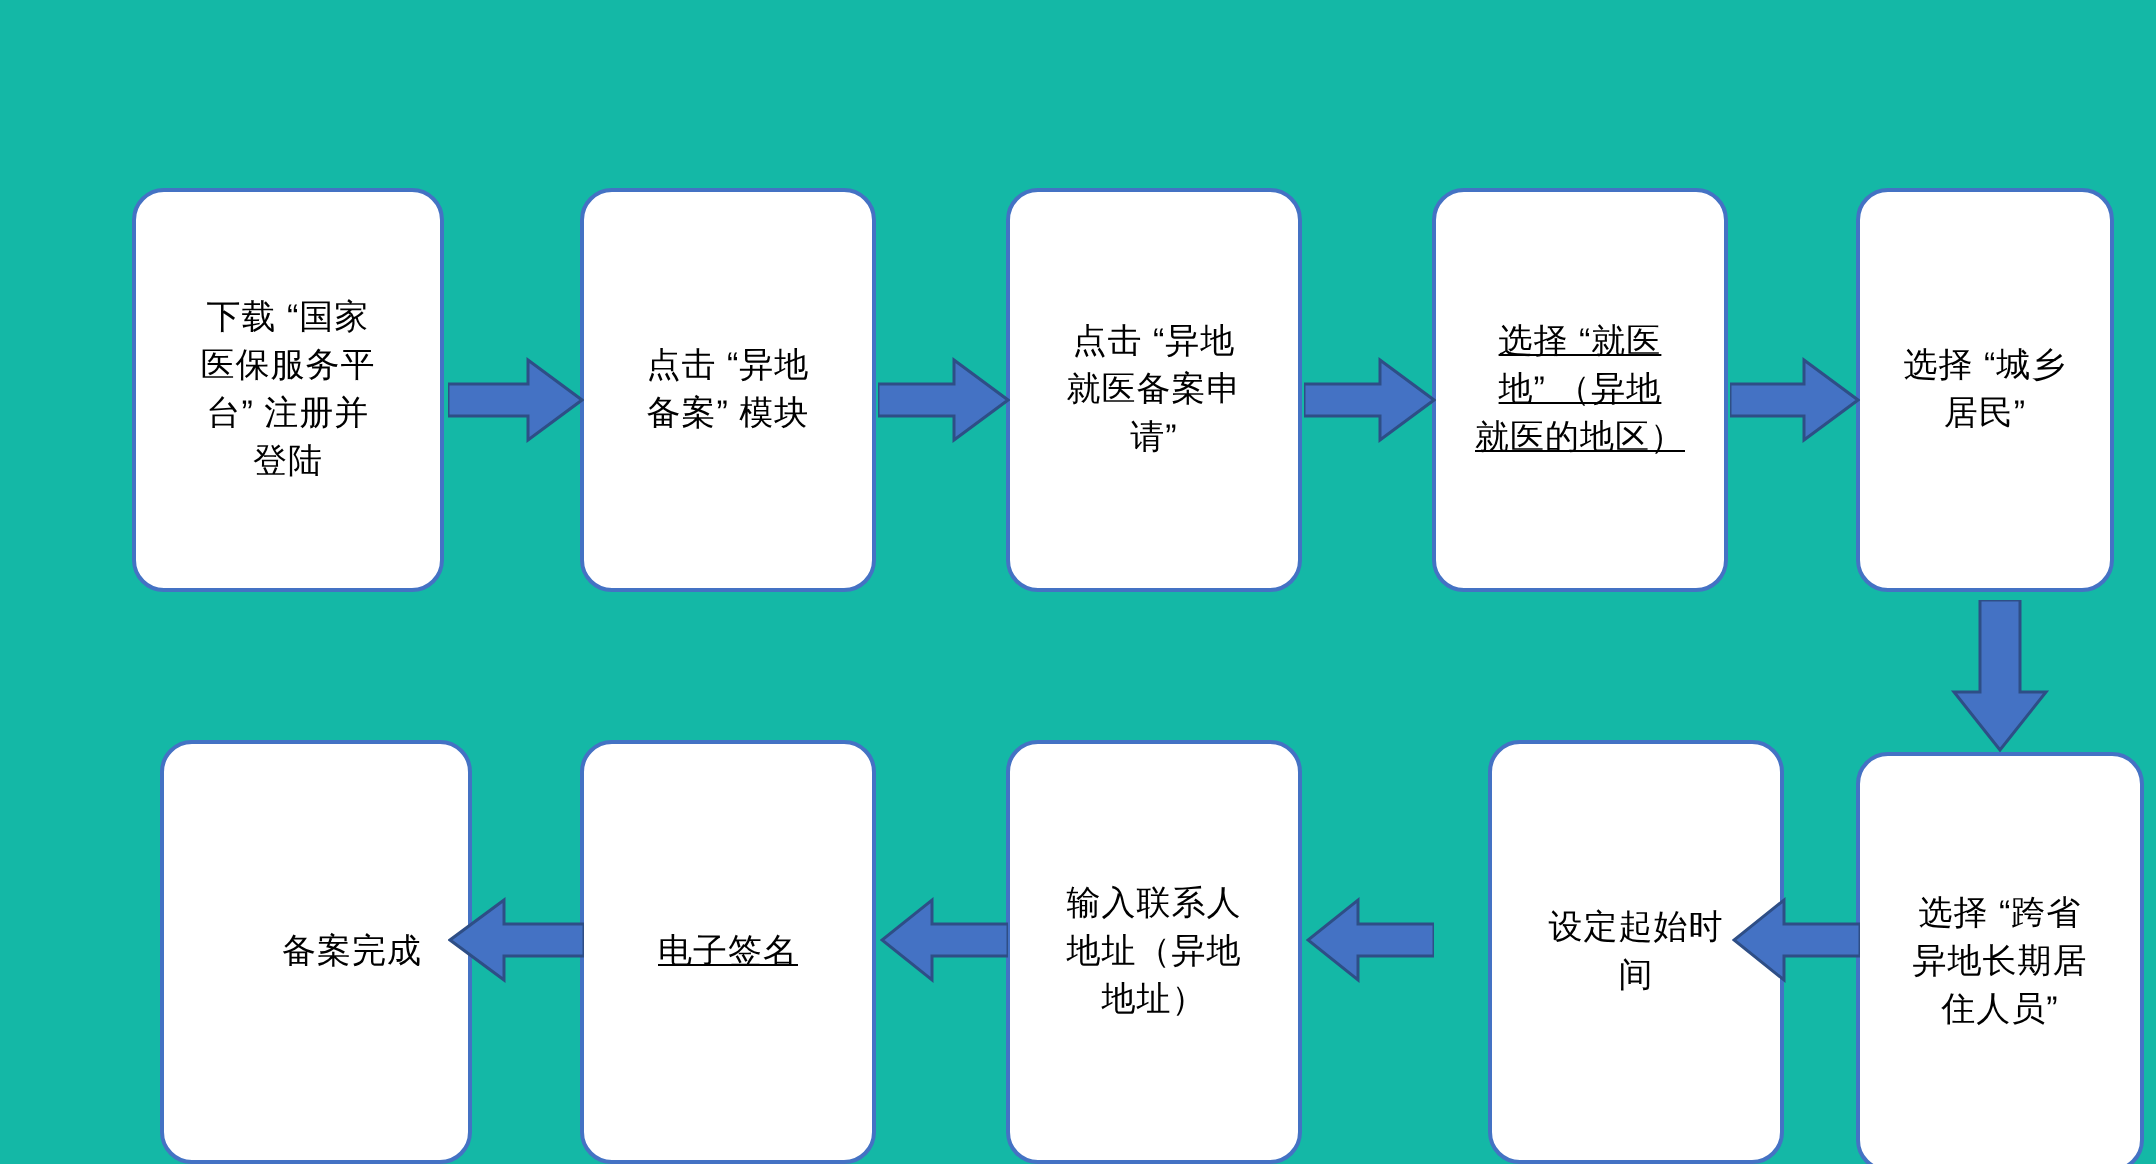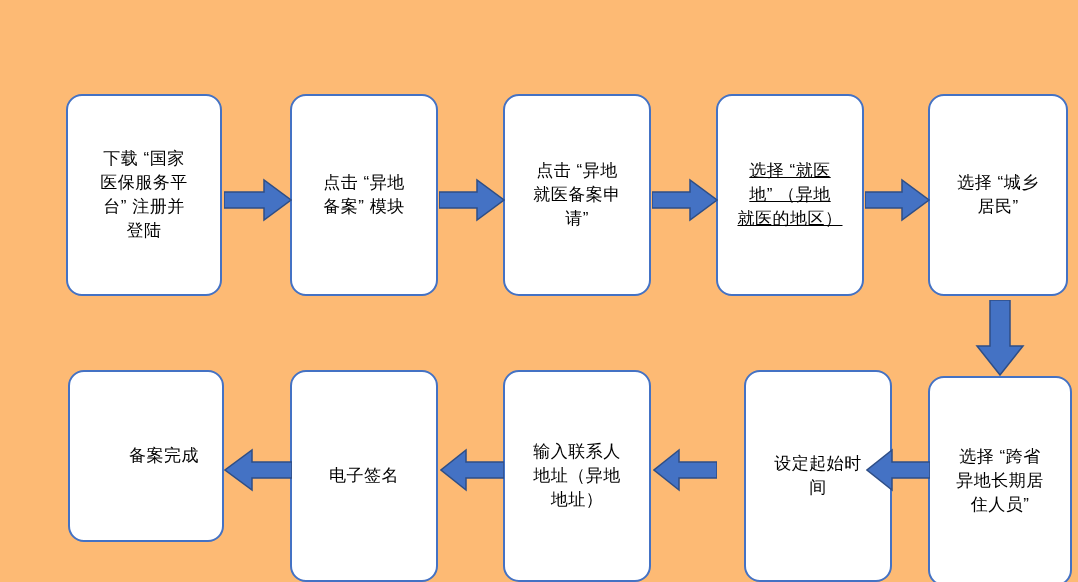--- a/index.html
+++ b/index.html
@@ -4,21 +4,21 @@
 <style>
   html, body {
     margin: 0;
     padding: 0;
     background: #000000;
   }
   #canvas {
     position: relative;
     width: 1078px;
     height: 582px;
-    background: #fdba74;
+    background: #14b8a6;
     overflow: hidden;
     font-family: "Liberation Sans", "DejaVu Sans", sans-serif;
   }
 
   .node {
     position: absolute;
     background: #FFFFFF;
     border: 2px solid #4472C4;
     border-radius: 16px;
     box-sizing: border-box;
@@ -71,21 +71,21 @@
 就医备案申
 请”</span>
   </div>
 
   <div class="node" style="left:716px; top:94px; width:148px; height:202px;text-decoration:underline;">
     <span class="node-label">选择 “就医
 地” （异地
 就医的地区）</span>
   </div>
 
-  <div class="node" style="left:928px; top:94px; width:140px; height:202px;">
+  <div class="node" style="left:928px; top:94px; width:129px; height:202px;">
     <span class="node-label">选择 “城乡
 居民”</span>
   </div>
 
   <div class="node" style="left:928px; top:376px; width:144px; height:210px;">
     <span class="node-label">选择 “跨省
 异地长期居
 住人员”</span>
   </div>
 
@@ -93,25 +93,25 @@
     <span class="node-label">设定起始时
 间</span>
   </div>
 
   <div class="node" style="left:503px; top:370px; width:148px; height:212px;align-items:center;">
     <span class="node-label">输入联系人
 地址（异地
 地址）</span>
   </div>
 
-  <div class="node" style="left:290px; top:370px; width:148px; height:212px;">
+  <div class="node" style="left:290px; top:370px; width:148px; height:212px;text-decoration:underline;">
     <span class="node-label">电子签名</span>
   </div>
 
-  <div class="node" style="left:68px; top:370px; width:156px; height:172px;padding-left:44px;">
+  <div class="node" style="left:80px; top:370px; width:156px; height:212px;padding-left:44px;">
     <span class="node-label">备案完成</span>
   </div>
 
   <svg class="arrow-h" style="left:224px; top:178px;" width="68" height="44" viewBox="0 0 68 44">
     <polygon points="0,14 40,14 40,2 67,22 40,42 40,30 0,30" fill="#4472C4" stroke="#2E4E86" stroke-width="1.5"></polygon>
   </svg>
 
   <svg class="arrow-h" style="left:439px; top:178px;" width="66" height="44" viewBox="0 0 66 44">
     <polygon points="0,14 38,14 38,2 65,22 38,42 38,30 0,30" fill="#4472C4" stroke="#2E4E86" stroke-width="1.5"></polygon>
   </svg>

